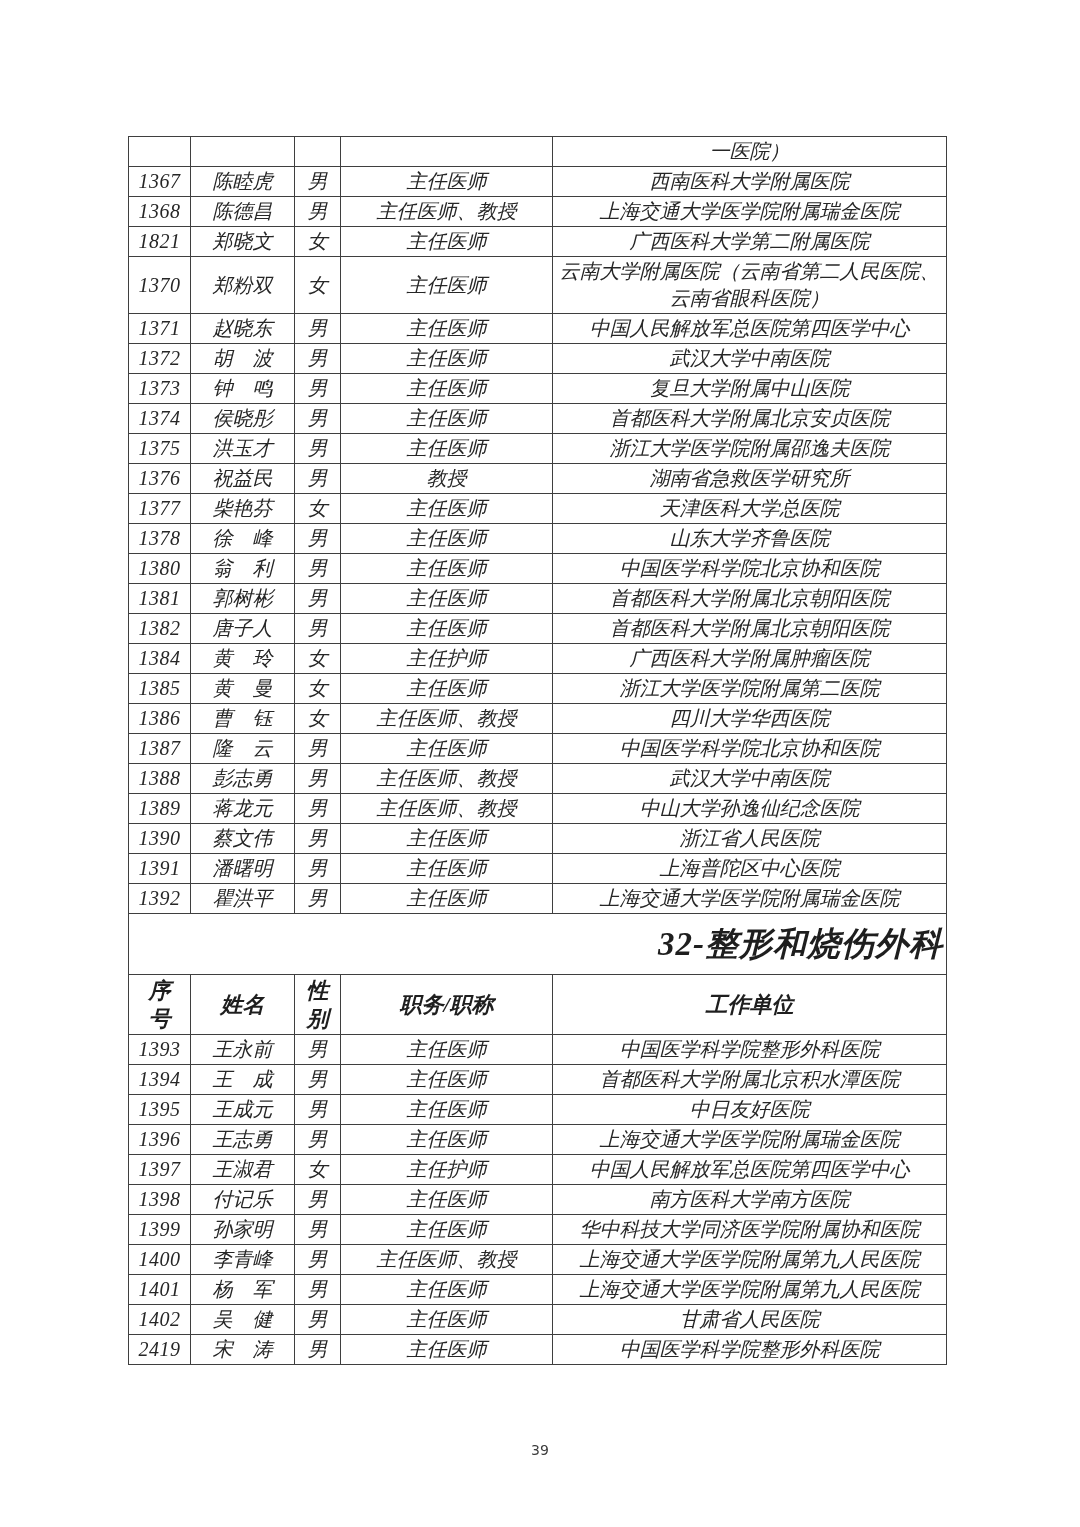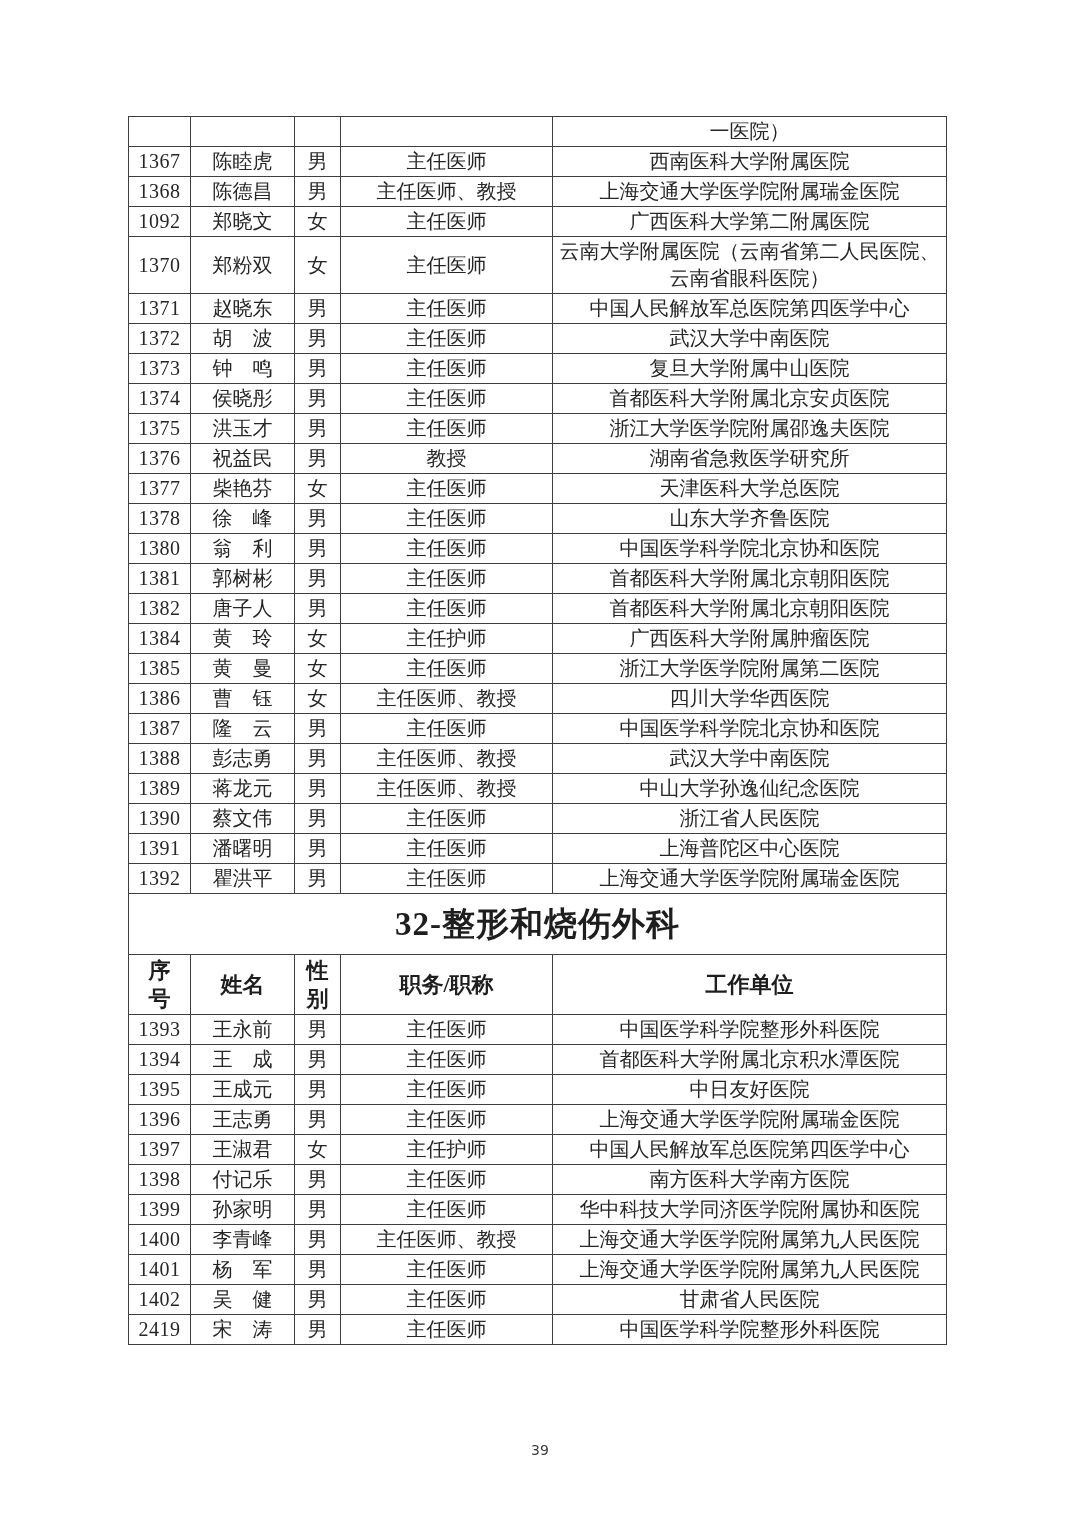--- a/index.html
+++ b/index.html
@@ -3,37 +3,38 @@
 <meta charset="utf-8">
 <style>
   html,body{margin:0;padding:0;}
   body{
     width:1080px;height:1527px;background:#ffffff;position:relative;
     font-family:"Liberation Serif","DejaVu Serif",serif;
     color:#262626;
   }
   .page{position:absolute;inset:0;background:#ffffff;}
   table.roster{
-    position:absolute;left:128px;top:116px;width:818px;
-    border-collapse:collapse;table-layout:fixed;
+    position:absolute;left:128px;top:136px;width:818px;
+    border-collapse:collapse;table-layout:fixed;font-style:italic;
   }
   table.roster td{
     border:1px solid #3f3f3f;
     text-align:center;vertical-align:middle;
     font-size:20px;line-height:1.35;
     padding:1px 3px;
     overflow:hidden;
     color:#262626;
   }
   td.num{font-size:19px;letter-spacing:0.5px;}
   tr.r td{height:26px;}
   tr.partial-row td{height:27px;border-top:1px solid #3f3f3f;}
   tr.title-row td{
     height:58px;font-weight:bold;font-size:33px;letter-spacing:1px;
     color:#1e1e1e;
+    text-align:right;
   }
   tr.header-row td{
     height:57px;font-weight:bold;font-size:22px;
     white-space:pre-line;line-height:1.25;
     color:#1e1e1e;
   }
   .page-number{
     position:absolute;top:1442px;left:0;width:100%;
     text-align:center;font-family:"DejaVu Sans","Liberation Sans",sans-serif;
     font-size:14px;color:#3c3c3c;
@@ -69,21 +70,21 @@
           <td class="unit">西南医科大学附属医院</td>
         </tr>
         <tr class="r">
           <td class="num">1368</td>
           <td class="name">陈德昌</td>
           <td class="gender">男</td>
           <td class="title">主任医师、教授</td>
           <td class="unit">上海交通大学医学院附属瑞金医院</td>
         </tr>
         <tr class="r">
-          <td class="num">1092</td>
+          <td class="num">1821</td>
           <td class="name">郑晓文</td>
           <td class="gender">女</td>
           <td class="title">主任医师</td>
           <td class="unit">广西医科大学第二附属医院</td>
         </tr>
         <tr class="r">
           <td class="num">1370</td>
           <td class="name">郑粉双</td>
           <td class="gender">女</td>
           <td class="title">主任医师</td>

